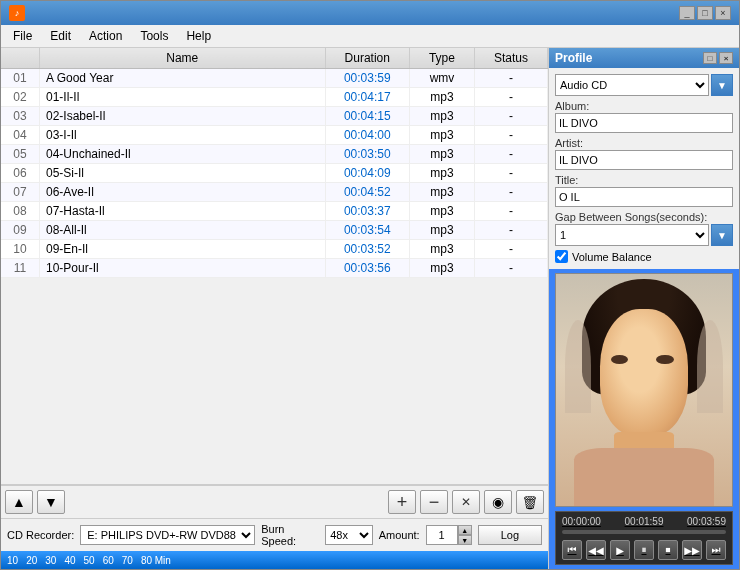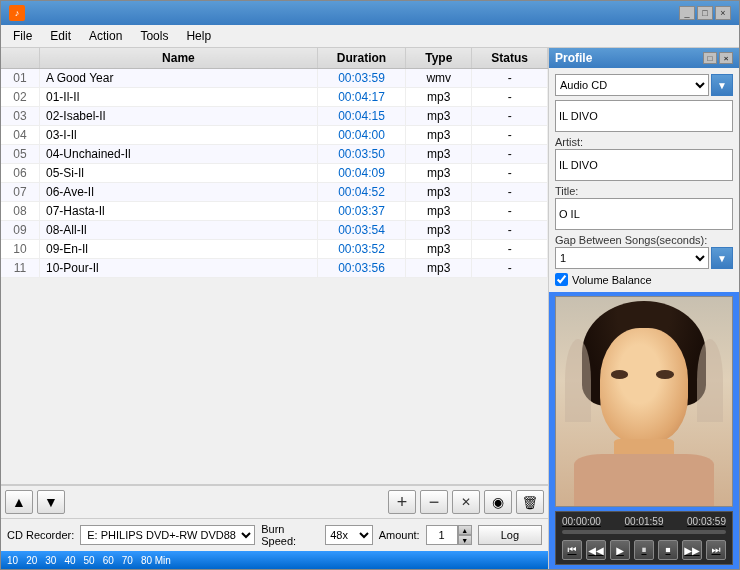--- a/index.html
+++ b/index.html
@@ -96,21 +96,21 @@
     table {
       width: 100%;
       border-collapse: collapse;
     }
     thead th {
       background: linear-gradient(to bottom, #e8e8e8, #d8d8d8);
       border-bottom: 1px solid #bbb;
       border-right: 1px solid #ccc;
       padding: 3px 19px;
       text-align: center;
-      font-weight: bold;
+      font-weight: normal;
       position: sticky;
       top: 0;
     }
     thead th:first-child {
       width: 30px;
       background: linear-gradient(to bottom, #e8e8e8, #d8d8d8);
     }
     tbody tr {
       background: white;
     }
@@ -262,21 +262,21 @@
       cursor: pointer;
       font-size: 10px;
     }
     .field-label {
       font-size: 11px;
       color: #333;
       margin-bottom: 1px;
     }
     .field-input {
       width: 100%;
-      height: 32px;
+      height: 20px;
       border: 1px solid #999;
       background: white;
       padding: 0 3px;
       font-size: 11px;
     }
     .gap-row {
       display: flex;
       gap: 2px;
       align-items: center;
     }
@@ -558,20 +558,21 @@
       <div class="profile-body">
 
         <div class="profile-select-row">
           <select class="profile-select">
             <option>Audio CD</option>
           </select>
           <div class="profile-dropdown-btn">▼</div>
         </div>
 
         <div>
+          <div class="field-label">Album:</div>
           <input class="field-input" type="text" value="IL DIVO" style="">
         </div>
 
         <div>
           <div class="field-label">Artist:</div>
           <input class="field-input" type="text" value="IL DIVO" style="">
         </div>
 
         <div>
           <div class="field-label">Title:</div>

